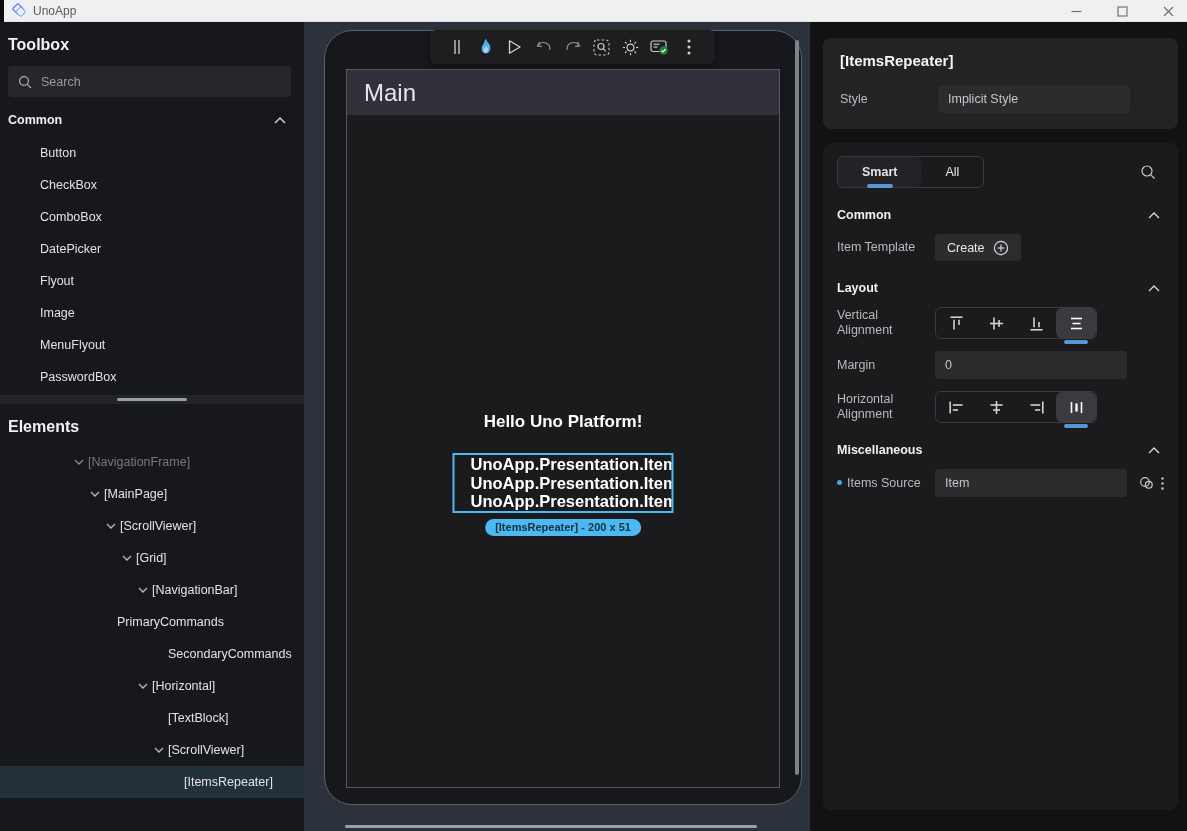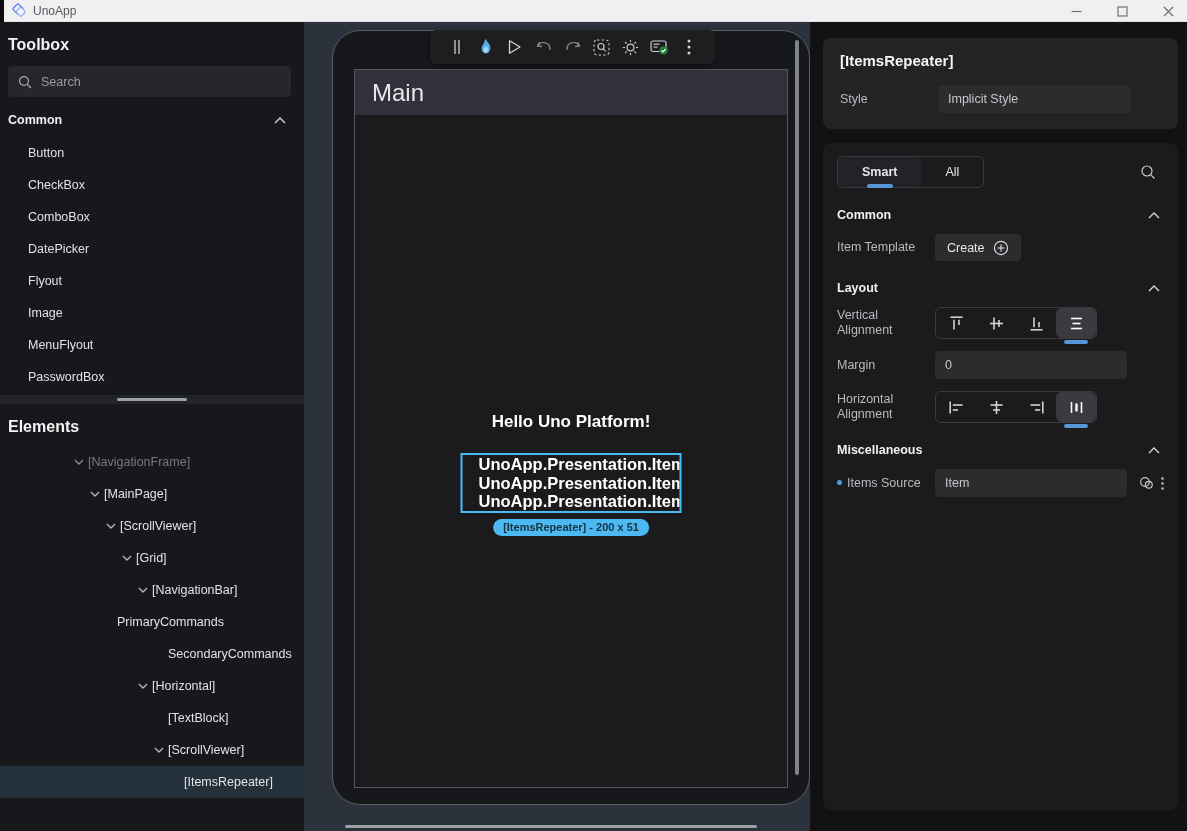--- a/index.html
+++ b/index.html
@@ -27,39 +27,39 @@
   .panel-title { font-size:16px; font-weight:bold; color:#f2f2f4; padding:14px 8px 10px 8px; }
   .searchbox { margin:2px 13px 0 8px; height:31px; background:#25272b; border-radius:4px;
     display:flex; align-items:center; padding:0 10px; gap:9px; }
   .searchbox svg { flex:0 0 auto; }
   .searchbox input { background:transparent; border:none; outline:none; color:#c9c9cc;
     font-size:12.5px; width:100%; font-family:inherit; }
   .searchbox input::placeholder { color:#9a9aa0; }
   .section-row { display:flex; align-items:center; justify-content:space-between;
     padding:16px 18px 10px 8px; }
   .section-row .sec-label { font-size:12.5px; font-weight:bold; color:#f0f0f2; }
-  .tb-item { height:32px; display:flex; align-items:center; padding-left:28px;
+  .tb-item { height:32px; display:flex; align-items:center; padding-left:40px;
     font-size:12.5px; color:#e2e2e4; cursor:default; }
   .splitter { height:9px; background:#222429; position:relative; margin-top:2px; }
   .splitter .grip { position:absolute; left:50%; top:3px; transform:translateX(-50%);
     width:70px; height:3px; border-radius:2px; background:#9ba0a6; }
 
   
   .tree-row { height:32px; display:flex; align-items:center; font-size:12.5px;
     color:#e2e2e4; cursor:default; }
   .tree-row .chev { width:18px; display:flex; align-items:center; justify-content:center; flex:0 0 18px; }
   .tree-row.dimmed { color:#77777c; }
   .tree-row.selected { background:#24303a; }
 
   
   .float-toolbar { position:absolute; left:126px; top:8px; height:34px; z-index:5;
     background:#1e1e21; border-radius:6px; box-shadow:0 2px 6px rgba(0,0,0,.45);
     display:flex; align-items:center; padding:0 12px; gap:0; }
   .ft-btn { width:29px; height:34px; display:flex; align-items:center; justify-content:center; cursor:default; }
-  .phone { position:absolute; left:28px; top:8px; width:478px; height:775px;
+  .phone { position:absolute; left:20px; top:8px; width:478px; height:775px;
     background:#16181c; border:1.5px solid #5d6166; border-radius:28px; }
   .screen { position:absolute; left:21px; top:38px; width:434px; height:719px;
     background:#1b1b1d; border:1px solid #55585c; overflow:hidden; }
   .screen-header { height:45px; background:#332f3b; display:flex; align-items:center; padding-left:17px; }
   .screen-header .page-title { font-size:24px; color:#e8e6ea; }
   .screen-body { position:relative; height:672px; }
   .hello { position:absolute; left:0; right:0; top:297px; text-align:center;
     color:#ffffff; font-weight:bold; font-size:17px; }
   .sel-box { position:absolute; left:50%; top:338px; transform:translateX(-50%);
     width:221px; height:60px; border:2px solid #4cb9f3; padding-left:16px; overflow:hidden; }

